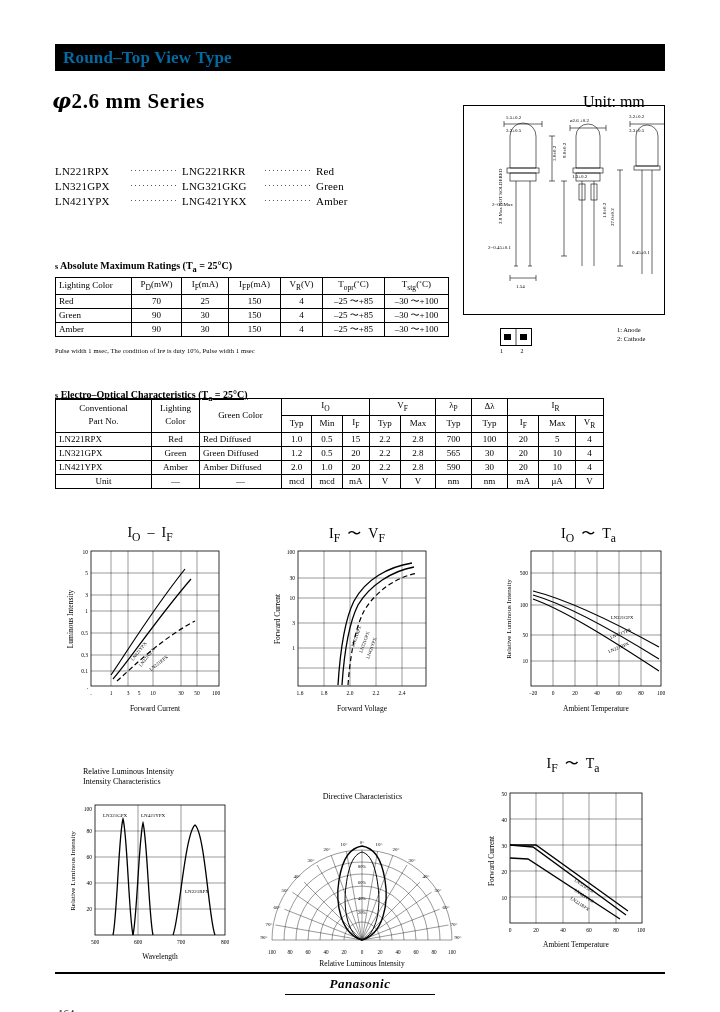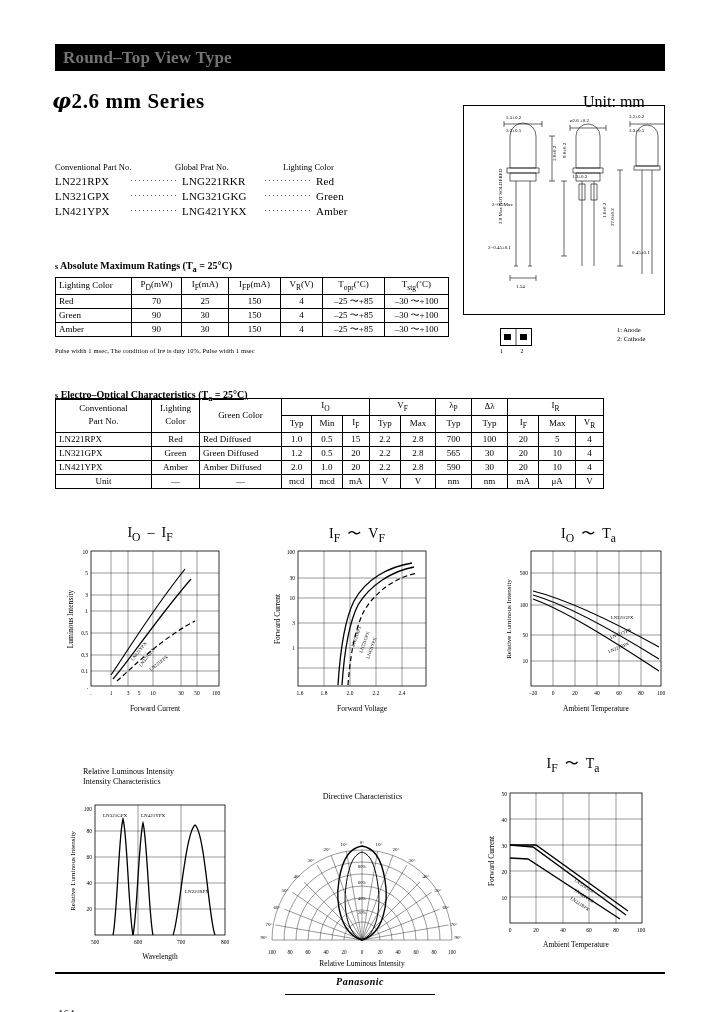--- a/index.html
+++ b/index.html
@@ -14,21 +14,21 @@
   }
   .page { position:absolute; left:0; top:0; width:720px; height:1012px; }
 
   
   .hdr-bar {
     position:absolute; left:55px; top:44px; width:610px; height:27px;
     background:#000;
   }
   .hdr-title {
     position:absolute; left:63px; top:48px;
-    font-size:17px; font-weight:bold; color:#737373;
+    font-size:17px; font-weight:bold; color:#0369a1;
     letter-spacing:0.2px;
     font-family:"Liberation Serif", serif;
   }
   .series-title {
     position:absolute; left:52px; top:88px;
     font-size:21px; font-weight:bold;
     letter-spacing:0.6px;
   }
   .series-title .phi { font-style:italic; font-family:"DejaVu Serif", serif; }
 
@@ -93,21 +93,21 @@
   .graph { position:absolute; }
   .g-title { position:absolute; font-size:14px; text-align:center; width:100%; }
 
   
   .foot-line {
     position:absolute; left:55px; top:972px; width:610px; height:2px; background:#000;
   }
   .foot-pg { position:absolute; left:58px; top:1007px; font-size:11px; }
   .foot-brand {
     position:absolute; left:0; top:976px; width:720px; text-align:center;
-    font-size:10px; font-weight:bold; font-style:italic;
+    font-size:13px; font-weight:bold; font-style:italic;
     letter-spacing:0.5px;
   }
   .foot-brand-rule {
     position:absolute; left:285px; top:994px; width:150px; height:1px; background:#000;
   }
   svg { display:block; overflow:visible; }
   text { font-family:"Liberation Serif", serif; }
 </style>
 </head>
 <body>
@@ -117,25 +117,20 @@
   <div class="hdr-bar"></div>
   <div class="hdr-title">Round–Top View Type</div>
 
   <div class="series-title">
     <span class="phi">φ</span><span>2.6 mm  Series</span>
   </div>
 
   <div class="unit-mm">Unit: mm</div>
 
   <div class="pn-block">
-    <div class="pn-head">
-      <div>Conventional Part No.</div>
-      <div>Global Prat No.</div>
-      <div>Lighting Color</div>
-    </div>
     <div class="pn-row">
       <div class="c1">LN221RPX</div>
       <div class="dots1">············</div>
       <div class="c2">LNG221RKR</div>
       <div class="dots2">············</div>
       <div class="c3">Red</div>
     </div>
     <div class="pn-row">
       <div class="c1">LN321GPX</div>
       <div class="dots1">············</div>

